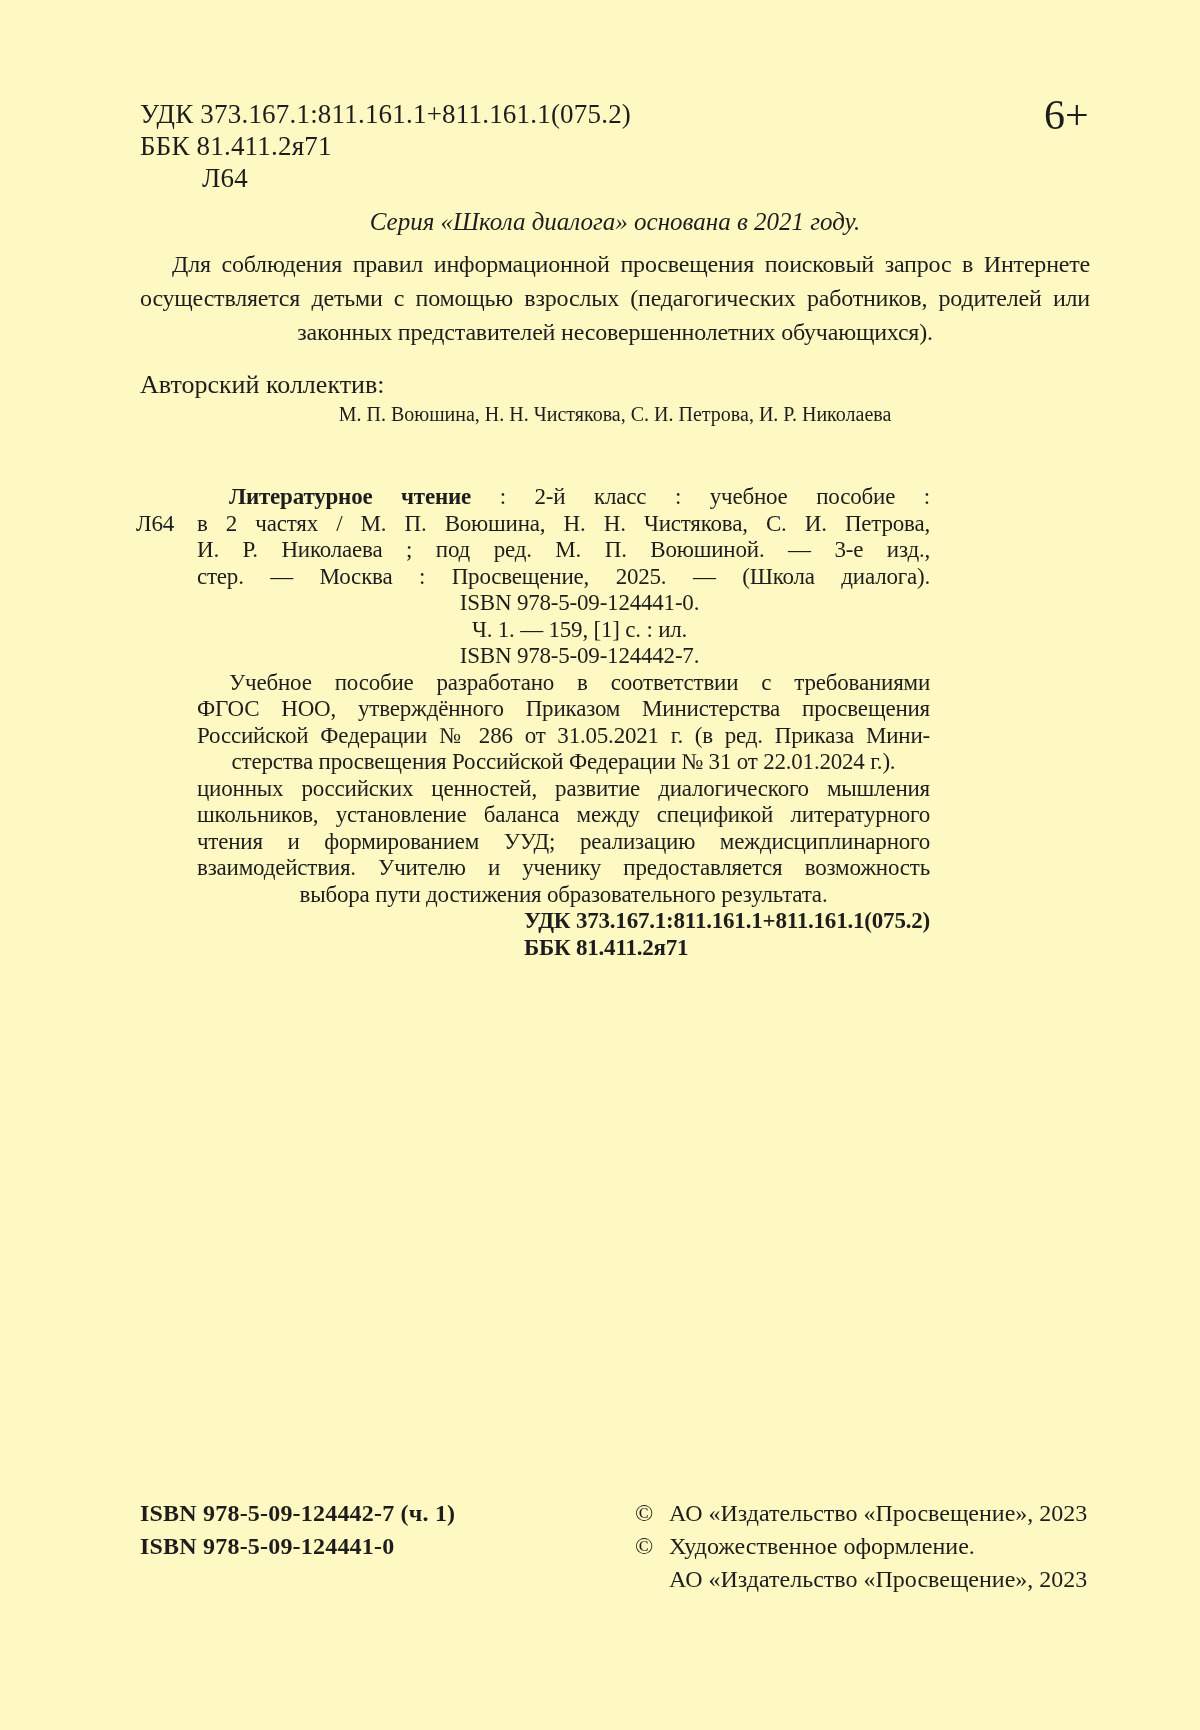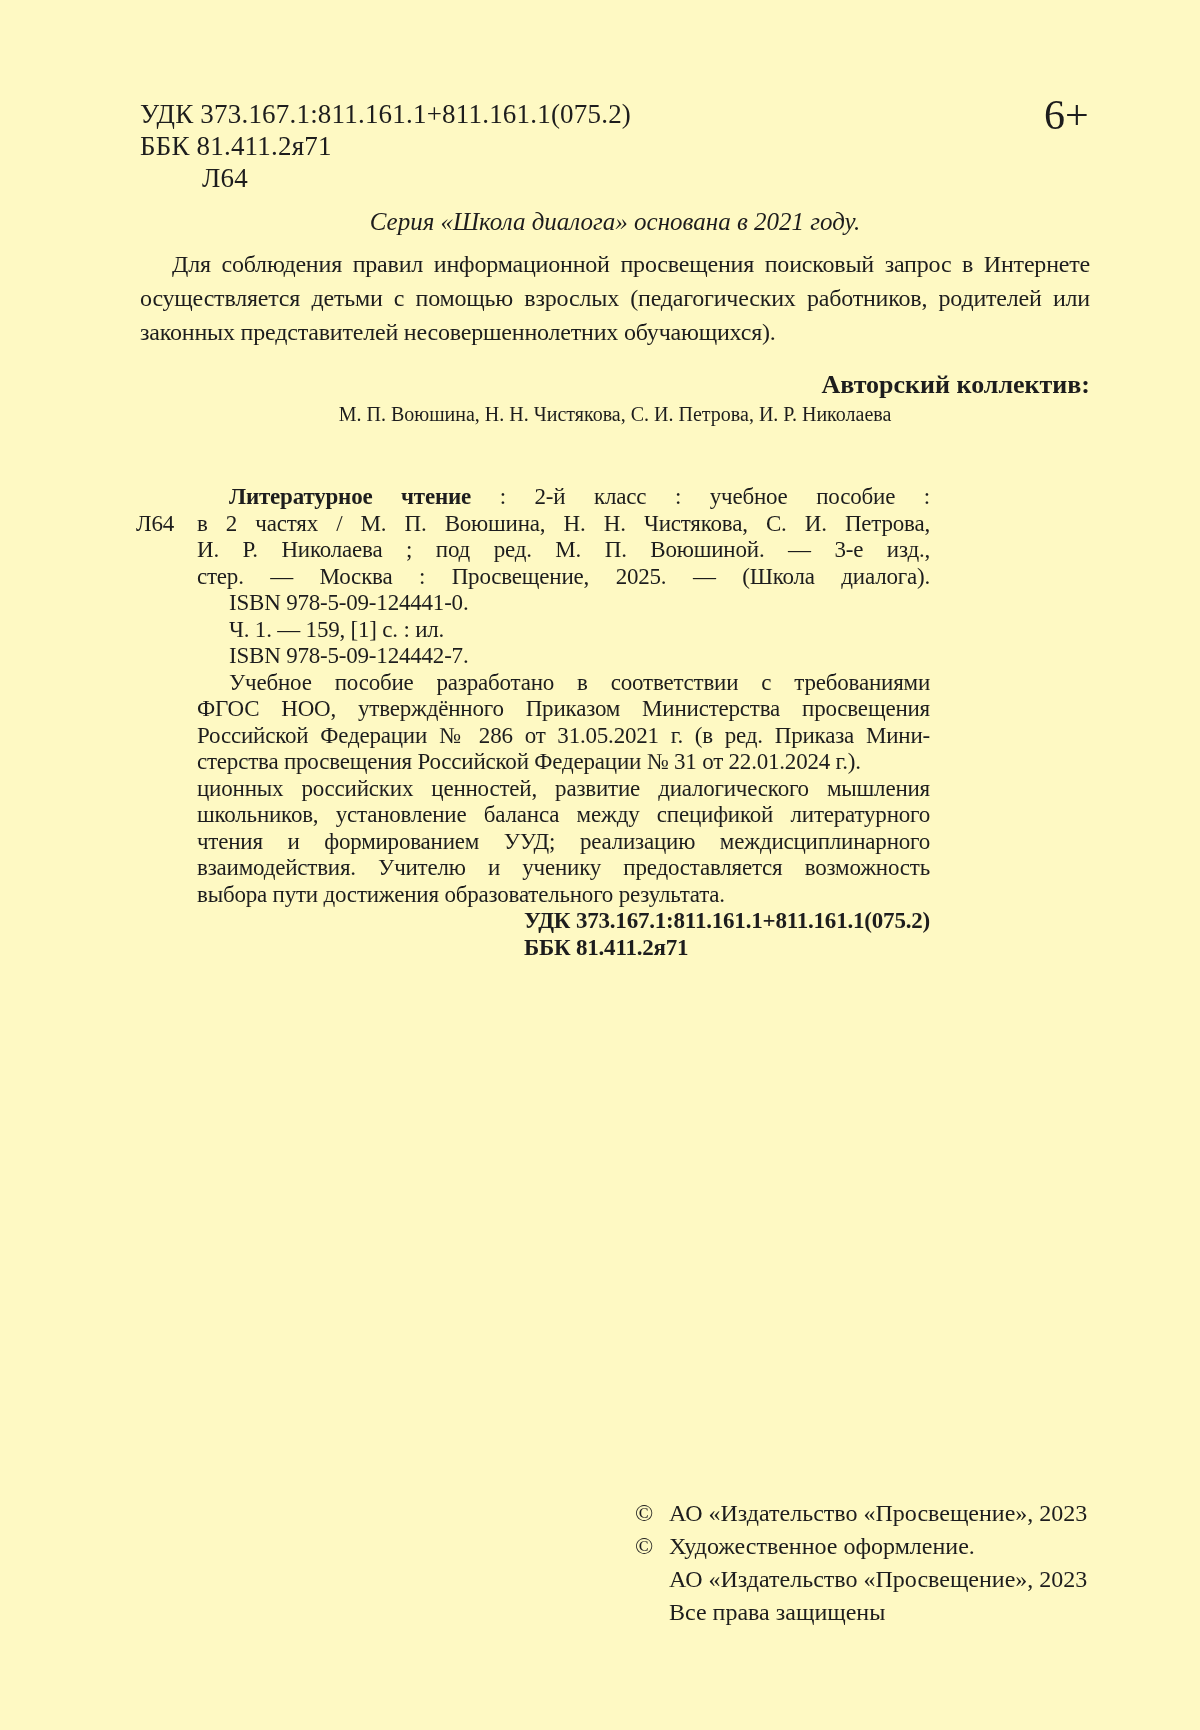--- a/index.html
+++ b/index.html
@@ -53,34 +53,33 @@
     width: 950px;
     font-size: 24px;
     line-height: 34px;
     letter-spacing: -0.2px;
   }
   .jline {
     text-align: justify;
     text-align-last: justify;
   }
   .lline {
-    text-align: left;
+    text-align: center;
   }
   .ind {
     text-indent: 32px;
   }
   
   .authors-head {
     position: absolute;
     left: 140px;
     top: 370px;
     width: 950px;
-    text-align: right;
+    text-align: left;
     font-size: 26px;
-    font-weight: bold;
   }
   .authors-names {
     position: absolute;
     left: 140px;
     top: 403px;
     width: 950px;
     text-align: center;
     font-size: 20px;
   }
   
@@ -190,33 +189,33 @@
       </div>
       <div class="card-codes">
         <div class="inner">
           <div>УДК 373.167.1:811.161.1+811.161.1(075.2)</div>
           <div>ББК 81.411.2я71</div>
         </div>
       </div>
     </div>
   </div>
 
+  <div class="footer-left">
+    <div>ISBN 978-5-09-124442-7 (ч. 1)</div>
+    <div>ISBN 978-5-09-124441-0</div>
+  </div>
 
   <div class="footer-right">
     <div class="c-row">
       <span class="c-mark">©</span>
       <span class="c-text">АО «Издательство «Просвещение», 2023</span>
     </div>
     <div class="c-row">
       <span class="c-mark">©</span>
       <span class="c-text">Художественное оформление.</span>
     </div>
     <div class="c-row">
       <span class="c-mark"></span>
       <span class="c-text">АО «Издательство «Просвещение», 2023</span>
     </div>
-    <div class="c-row">
-      <span class="c-mark"></span>
-      <span class="c-text">Все права защищены</span>
-    </div>
   </div>
 
 </div>
 
 </body></html>

